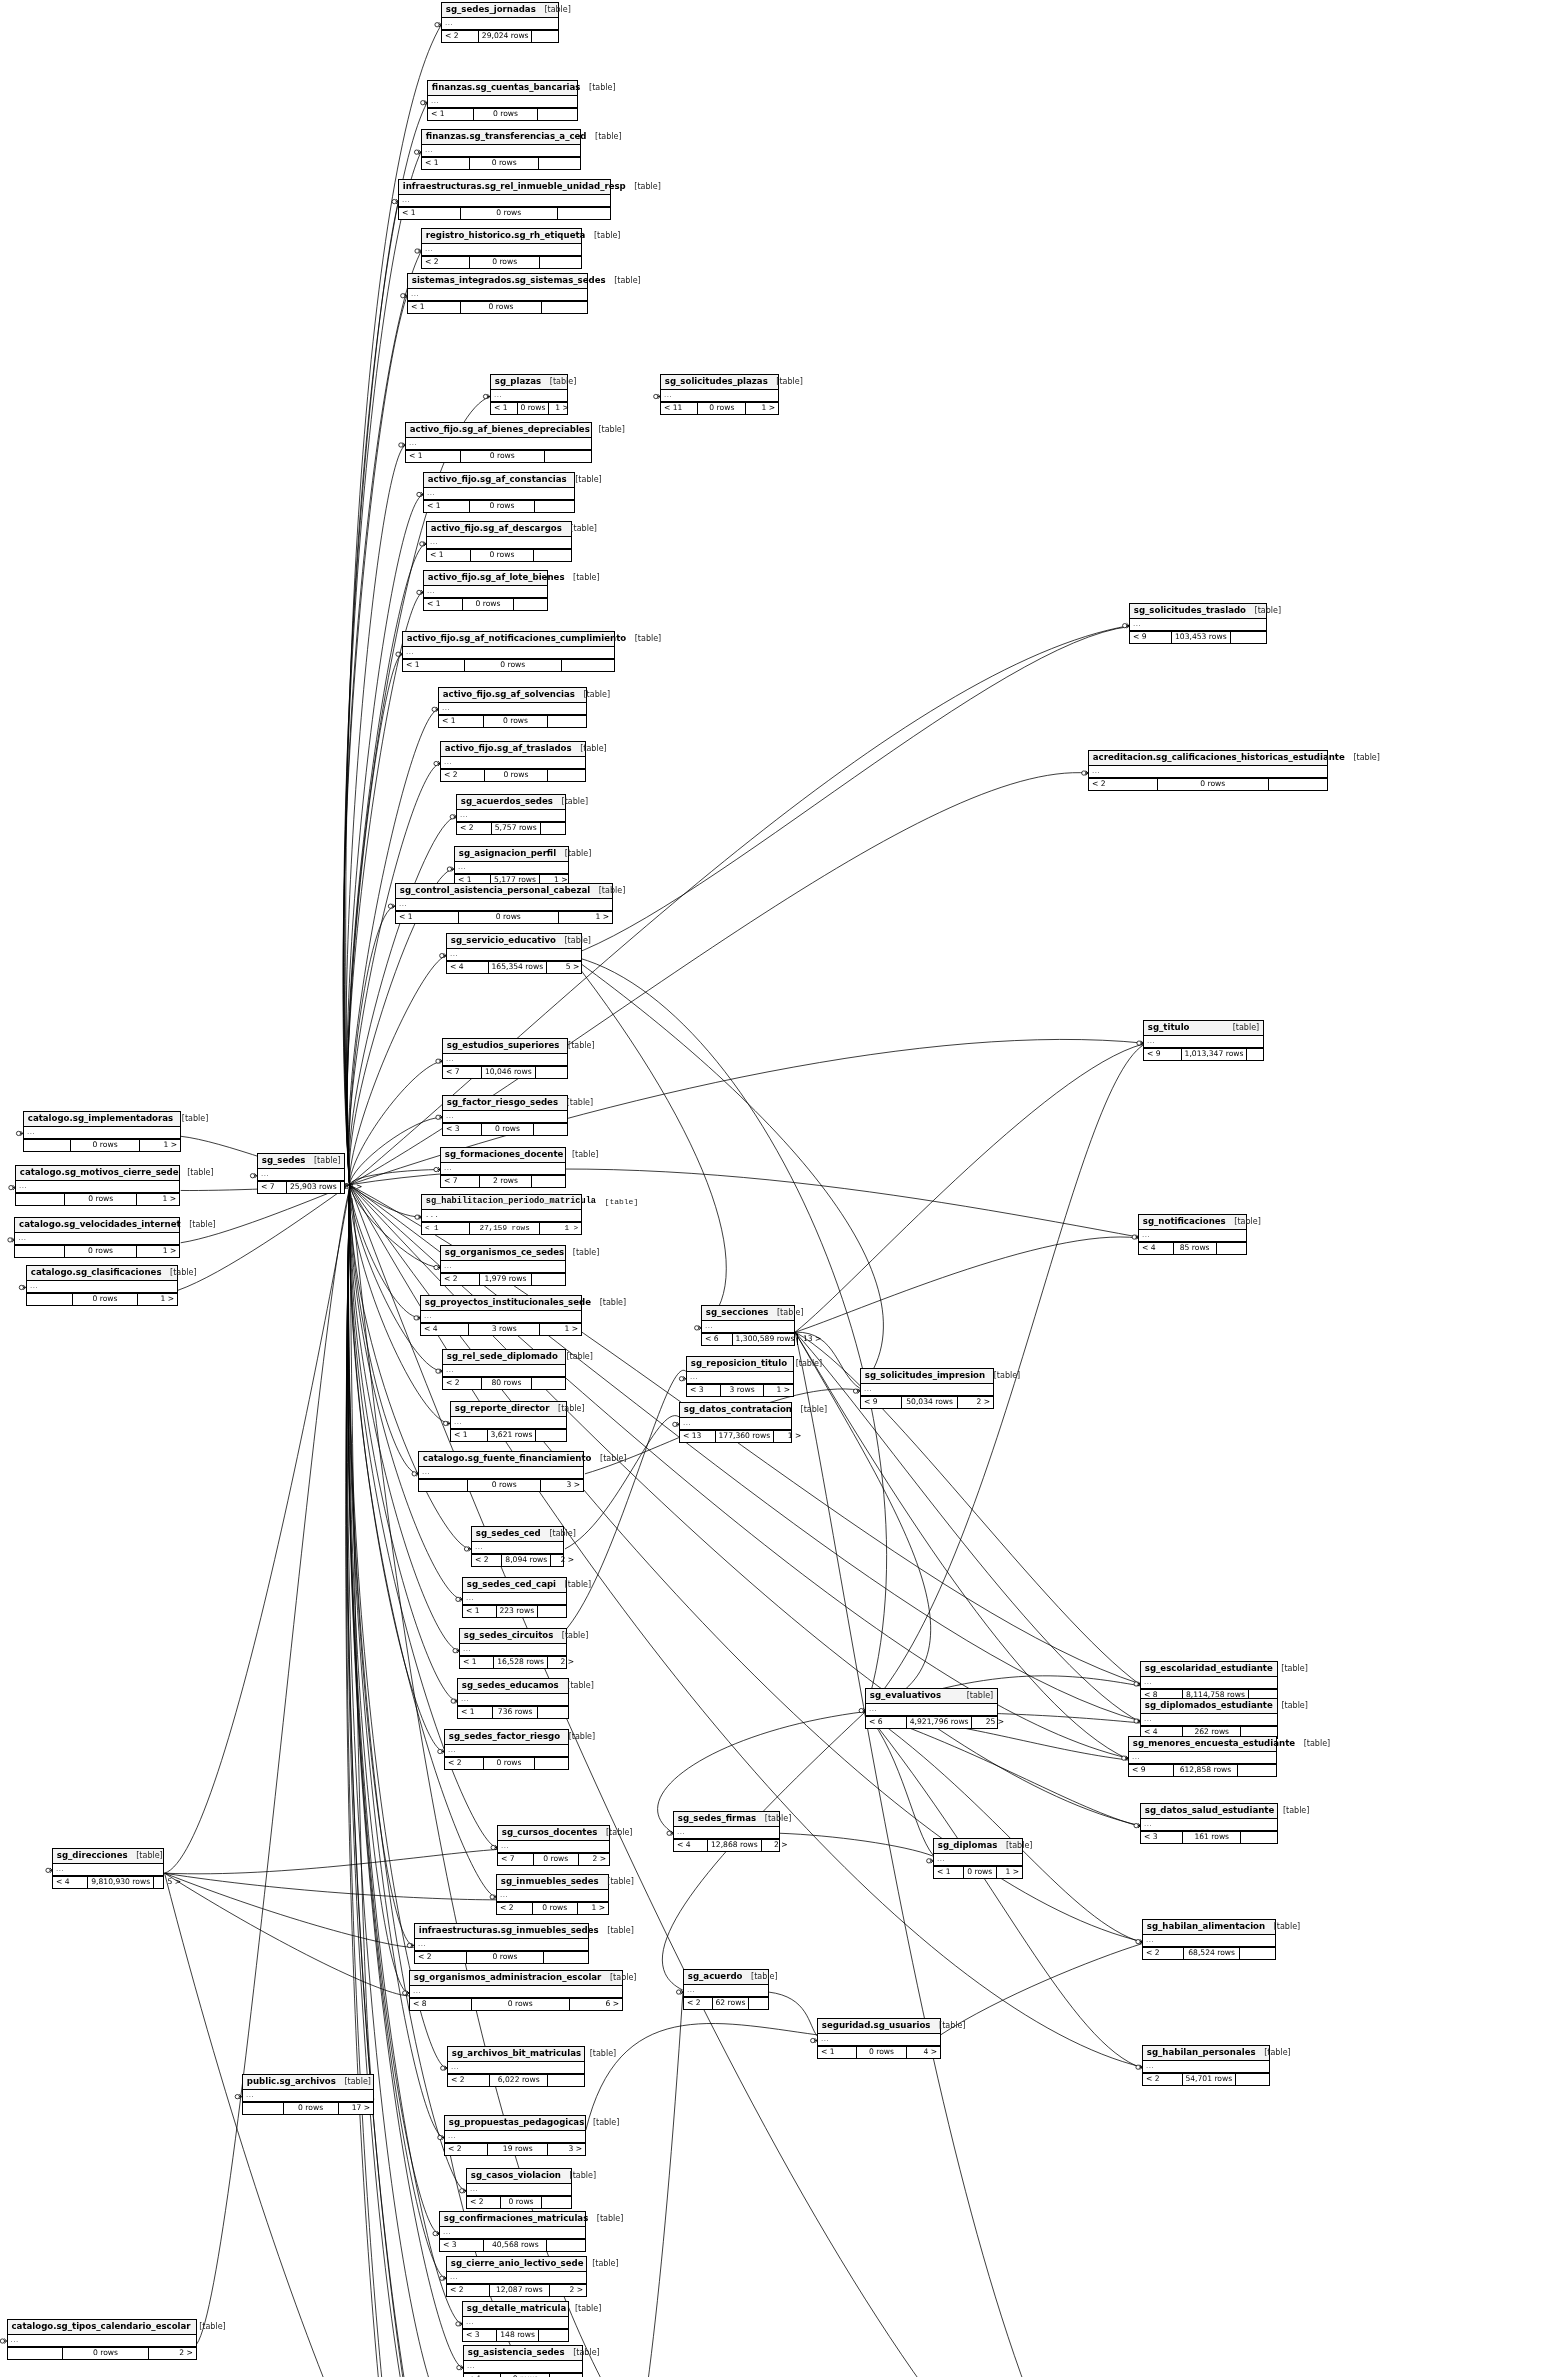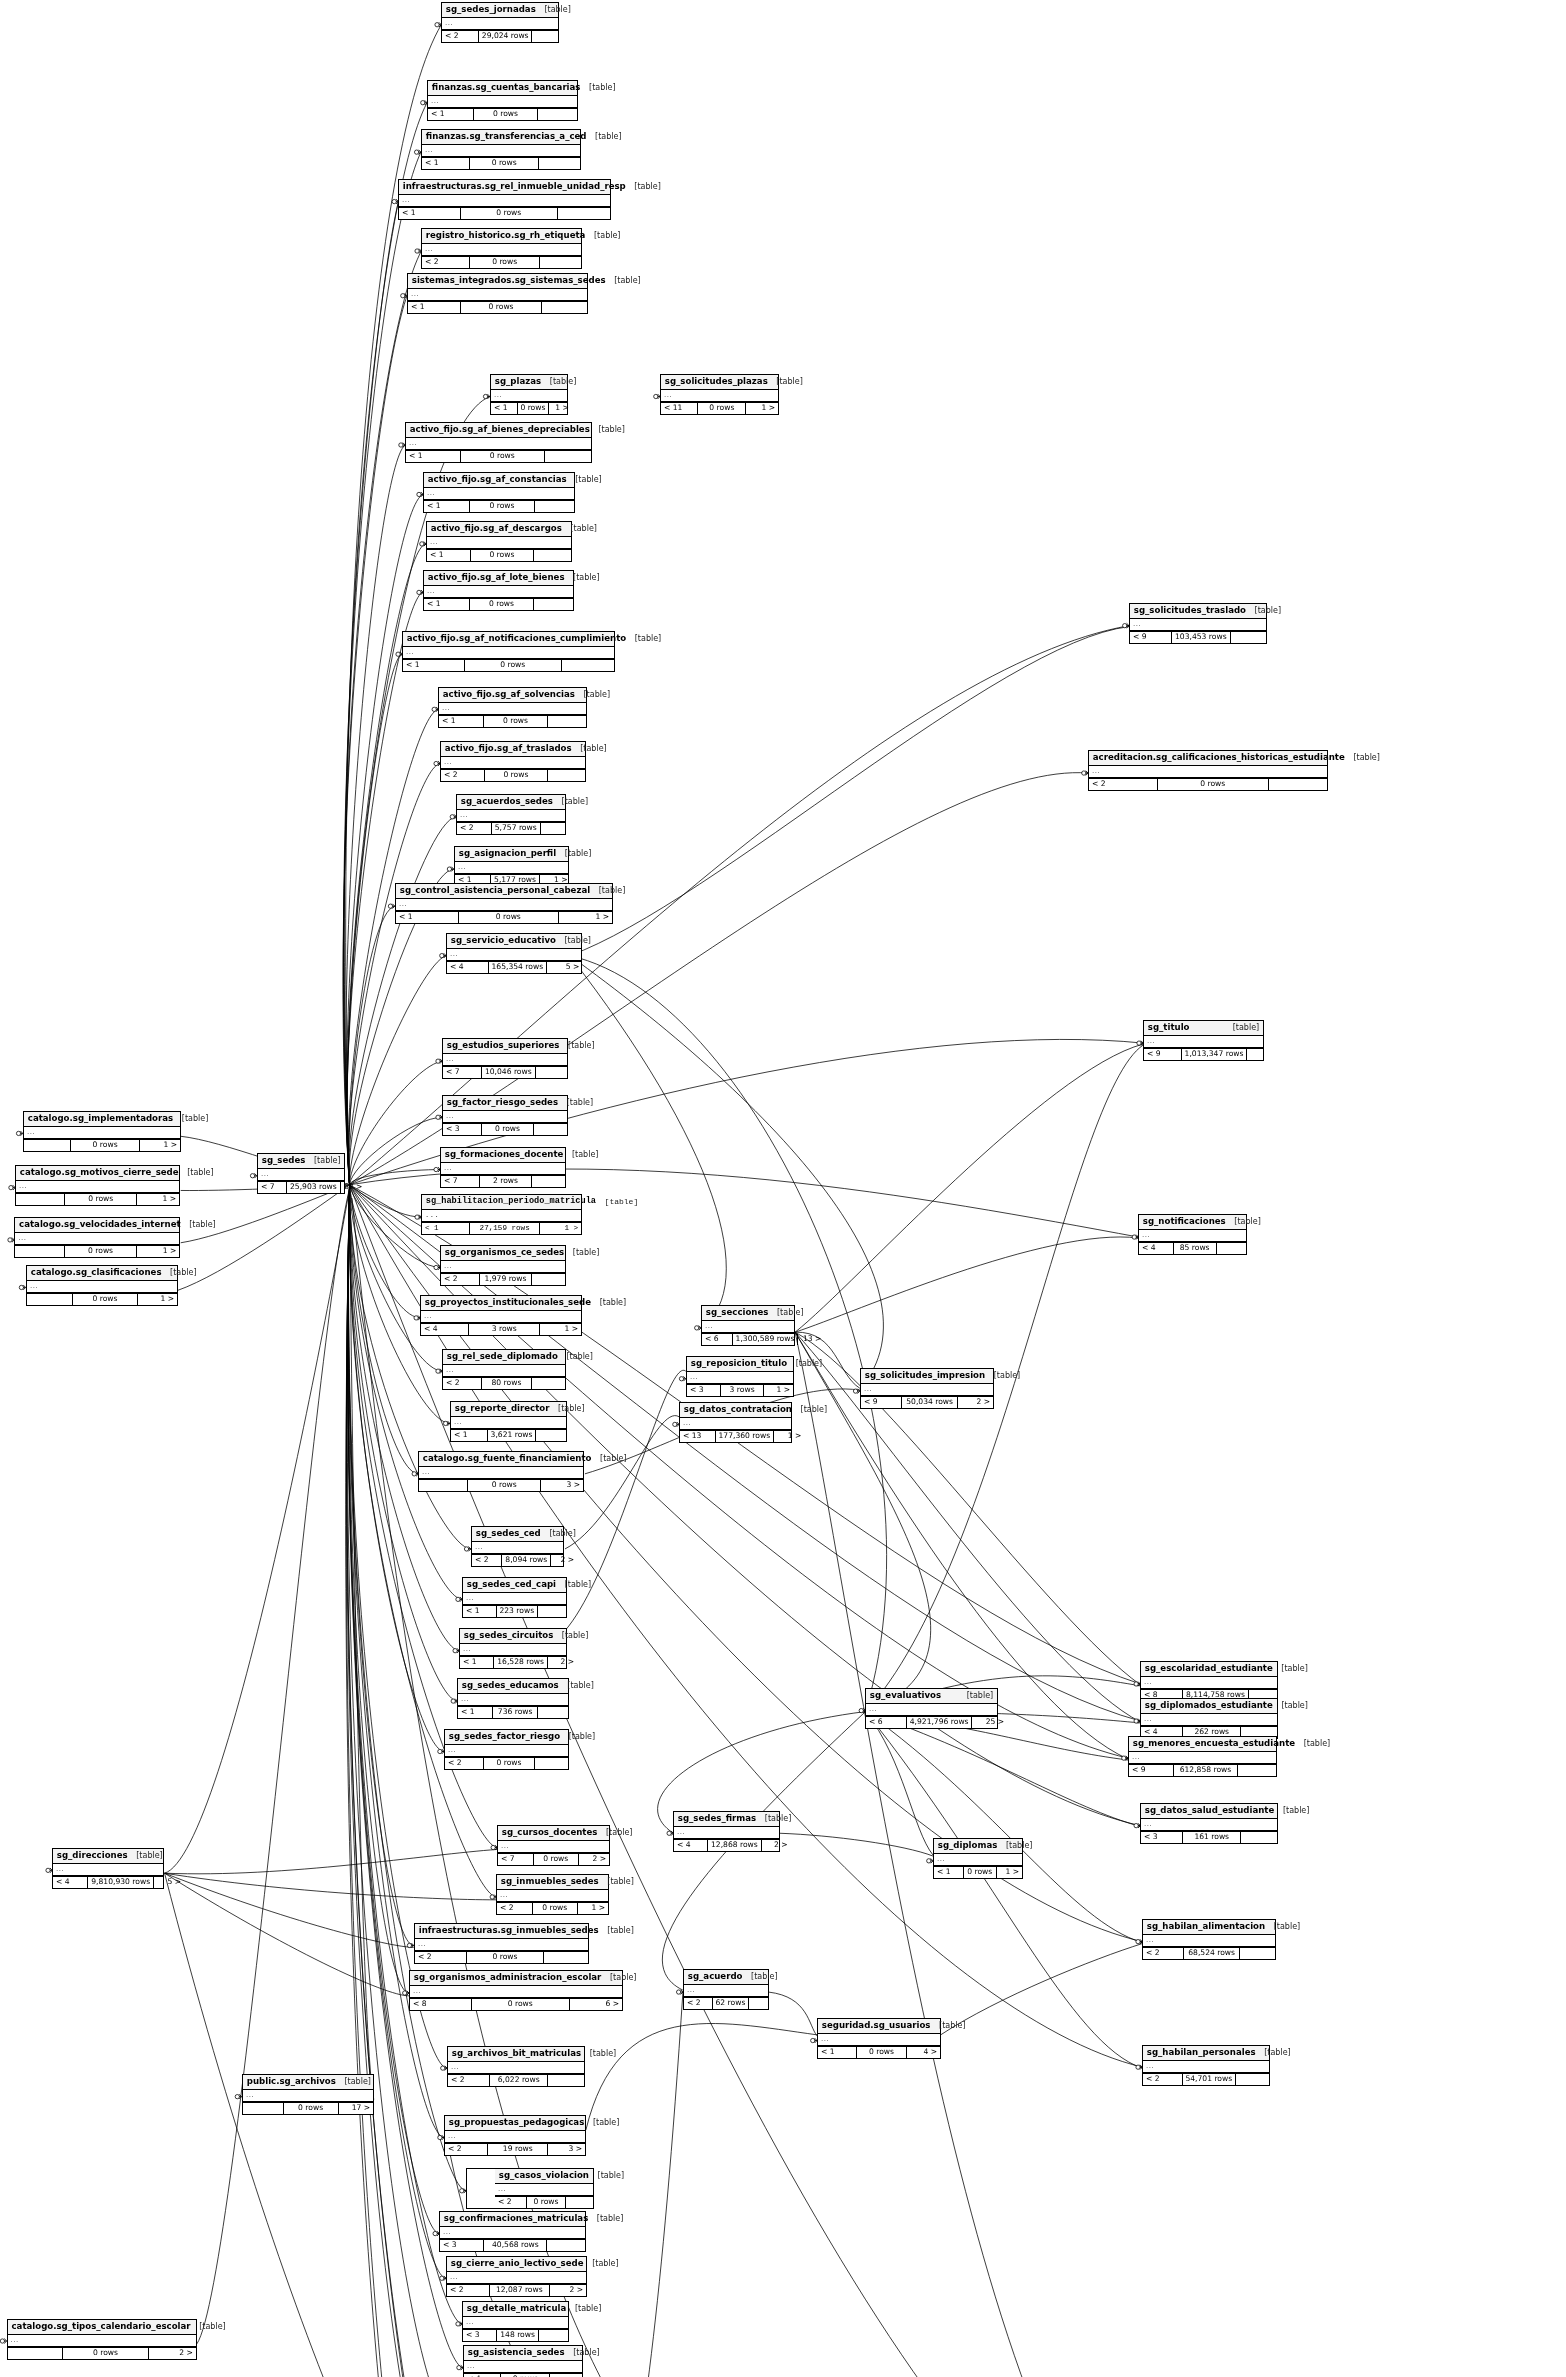--- a/index.html
+++ b/index.html
@@ -628,21 +628,21 @@
         <span class="nm">activo_fijo.sg_af_descargos</span>
         <span class="tg">[table]</span>
       </div>
       <div class="body">...</div>
       <div class="foot">
         <div class="c0">&lt; 1</div>
         <div class="c1">0 rows</div>
         <div class="c2"></div>
       </div>
     </div>
-    <div class="tbl" style="left: 423px; top: 570px; width: 151px;">
+    <div class="tbl" style="left: 423px; top: 570px; width: 125px;">
       <div class="hdr">
         <span class="nm">activo_fijo.sg_af_lote_bienes</span>
         <span class="tg">[table]</span>
       </div>
       <div class="body">...</div>
       <div class="foot">
         <div class="c0">&lt; 1</div>
         <div class="c1">0 rows</div>
         <div class="c2"></div>
       </div>
@@ -964,21 +964,21 @@
         <span class="nm">sg_propuestas_pedagogicas</span>
         <span class="tg">[table]</span>
       </div>
       <div class="body">...</div>
       <div class="foot">
         <div class="c0">&lt; 2</div>
         <div class="c1">19 rows</div>
         <div class="c2">3 &gt;</div>
       </div>
     </div>
-    <div class="tbl" style="left: 466px; top: 2168px; width: 128px; padding-left: 28px;">
+    <div class="tbl" style="left: 466px; top: 2168px; width: 106px;">
       <div class="hdr">
         <span class="nm">sg_casos_violacion</span>
         <span class="tg">[table]</span>
       </div>
       <div class="body">...</div>
       <div class="foot">
         <div class="c0">&lt; 2</div>
         <div class="c1">0 rows</div>
         <div class="c2"></div>
       </div>

